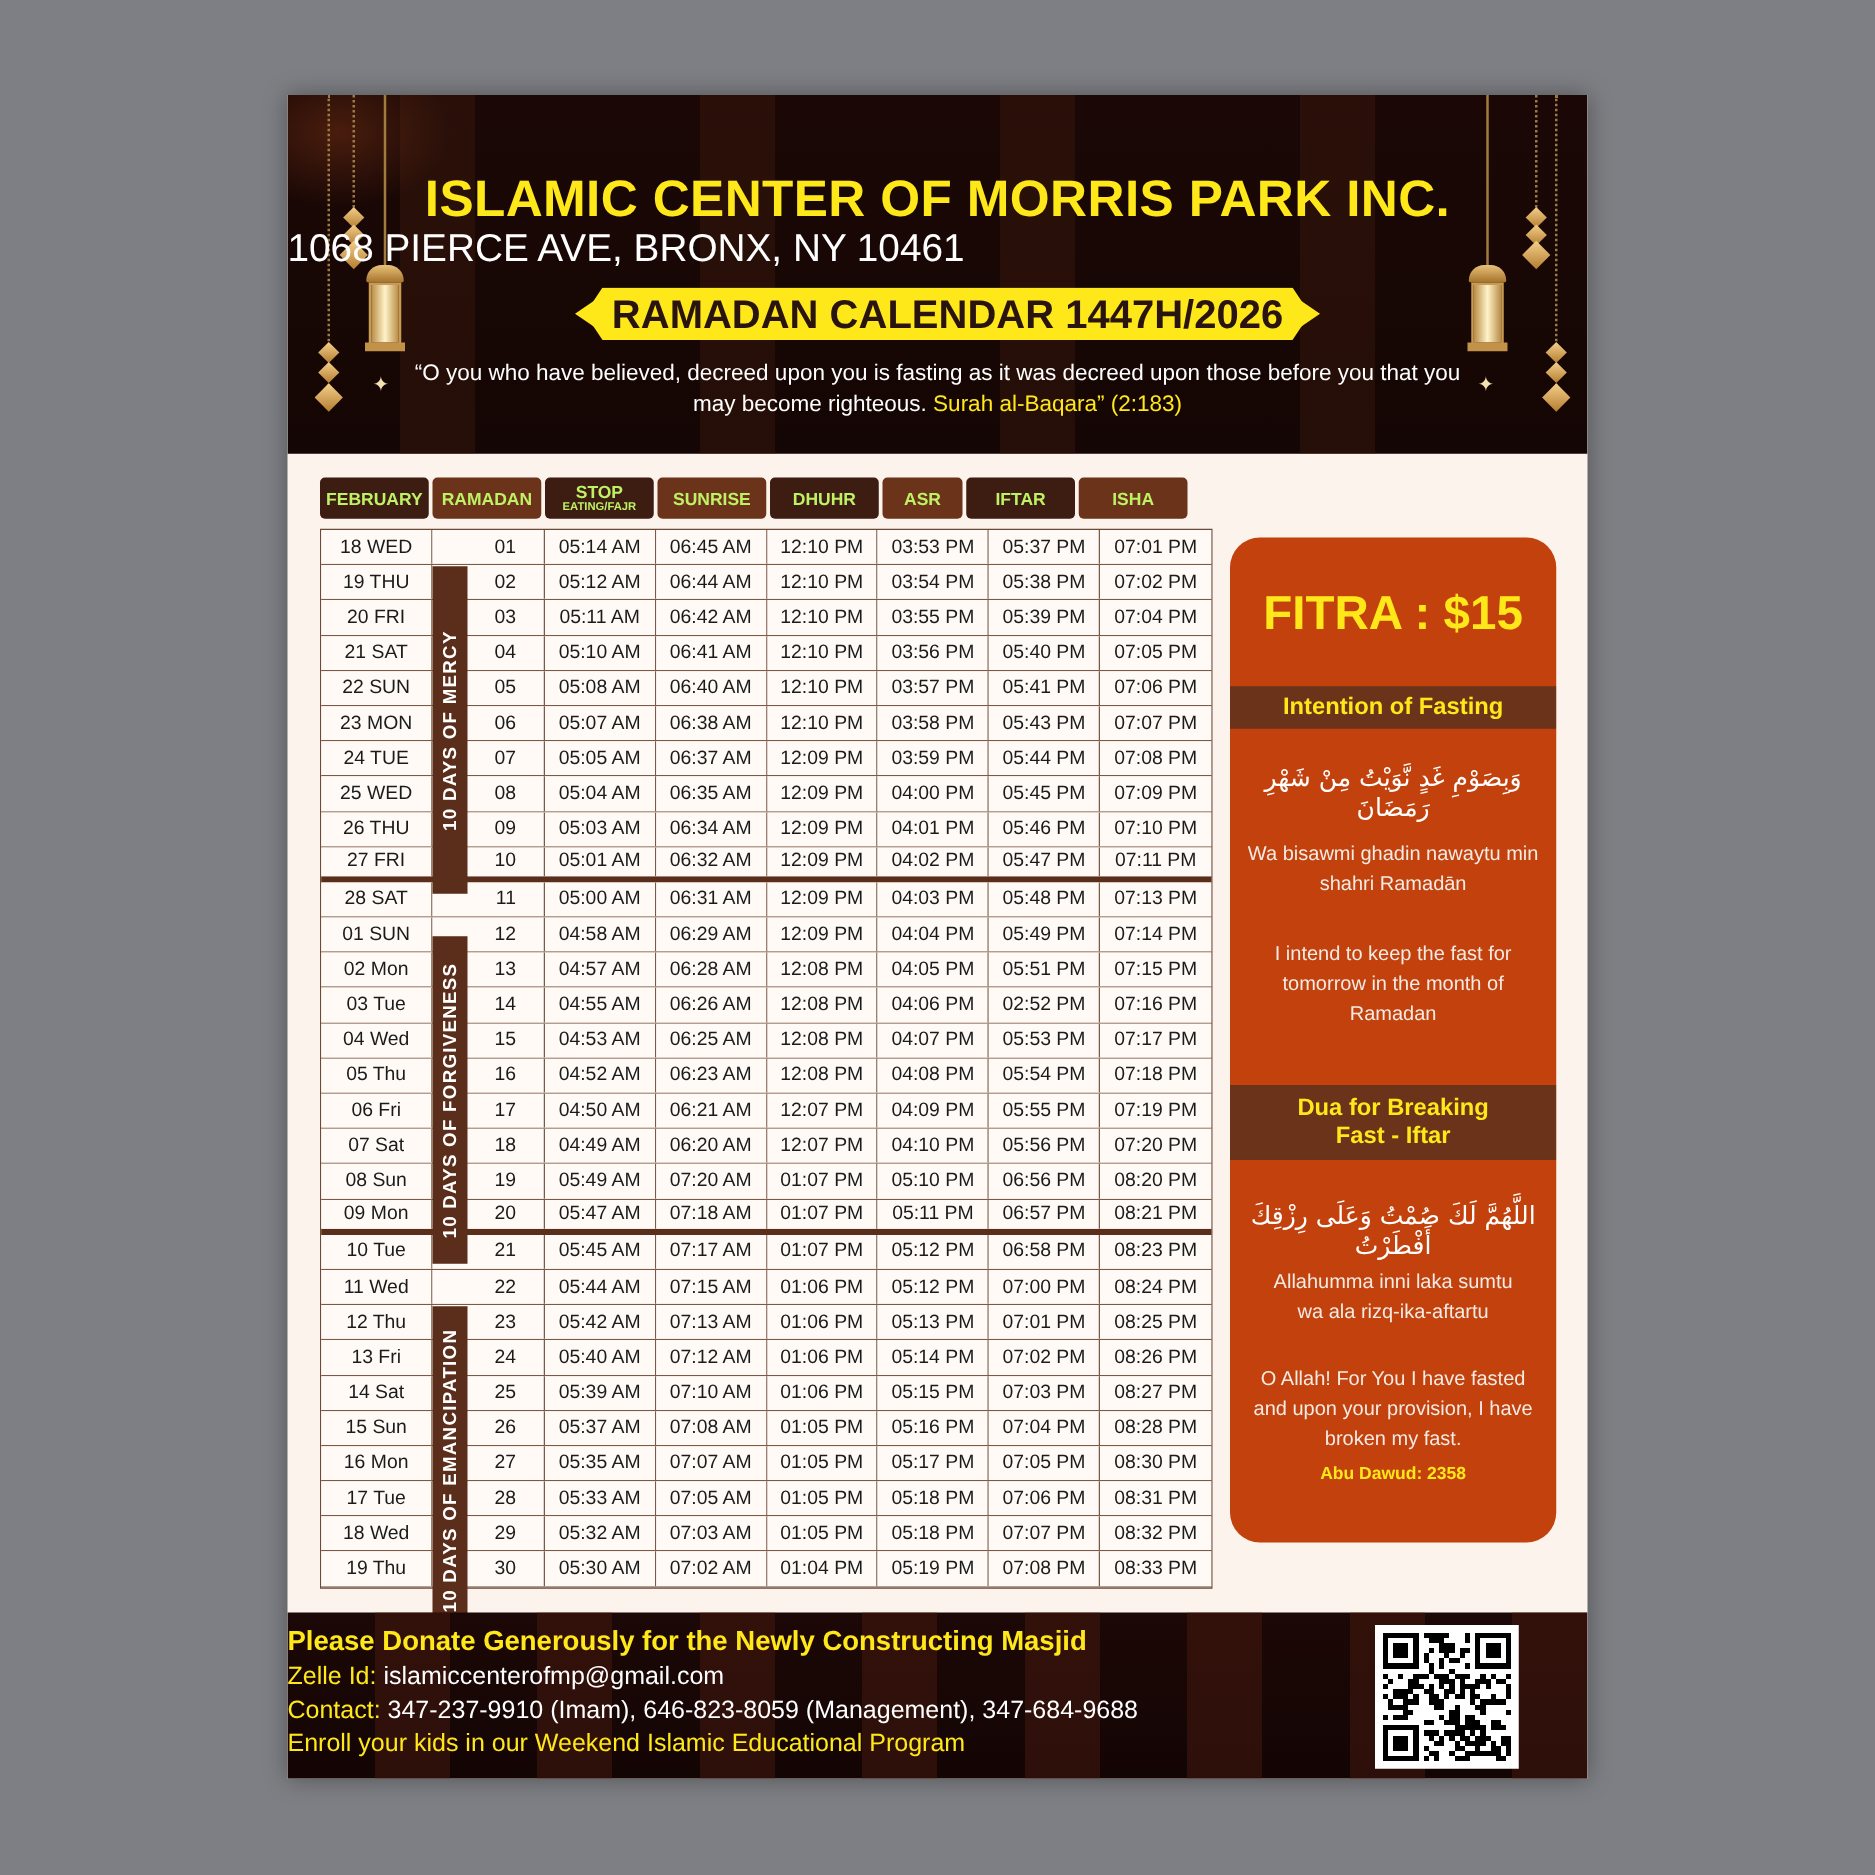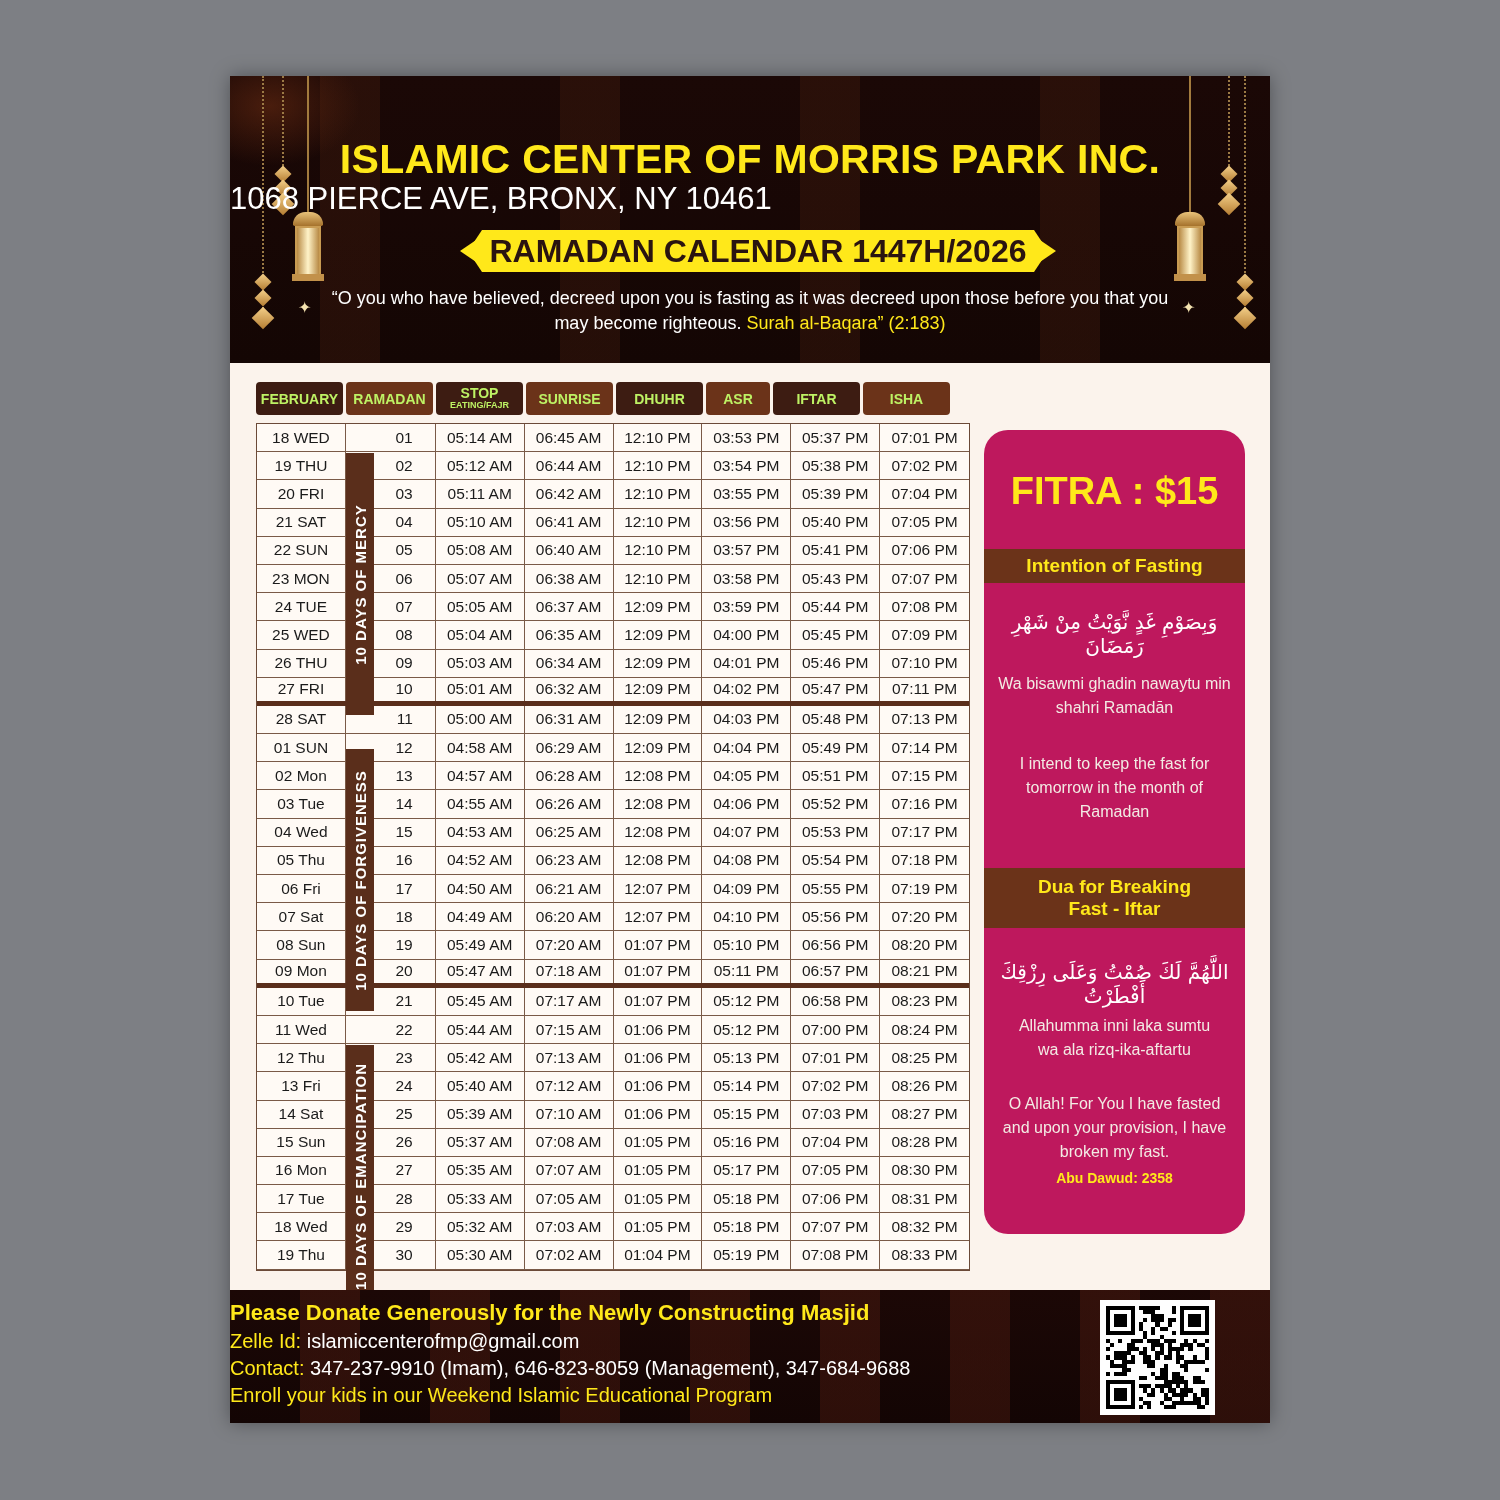--- a/index.html
+++ b/index.html
@@ -40,21 +40,21 @@
   .row{display:flex;height:28.2px;border-bottom:1px solid #7a5a47;}
   .row:last-child{border-bottom:none;}
   .row.sep{border-bottom:5px solid #5a2e1b;}
   .cell{display:flex;align-items:center;justify-content:center;font-size:15.5px;color:#1b1b1b;border-right:1px solid #7a5a47;background:#fffaf5;}
   .cell:last-child{border-right:none;}
   .c0{width:89px;}.c1{width:90px;position:relative;}.c2,.c3,.c4,.c5,.c6,.c7{width:89px;}
   .c1 .num{position:absolute;right:22px;}
   .band{position:absolute;width:28px;background:#5a2e1b;color:#fff;font-weight:bold;font-size:15px;letter-spacing:1px;display:flex;align-items:center;justify-content:center;}
   .band span{transform:rotate(-90deg);white-space:nowrap;}
   
-  .panel{position:absolute;left:754px;top:354px;width:261px;height:804px;background:#be185d;border-radius:24px;overflow:hidden;color:#fff;text-align:center;}
+  .panel{position:absolute;left:754px;top:354px;width:261px;height:804px;background:#c2410c;border-radius:24px;overflow:hidden;color:#fff;text-align:center;}
   .fitra{position:absolute;top:40px;width:100%;color:#ffe81a;font-weight:bold;font-size:38px;}
   .sec-head{position:absolute;width:100%;background:#6b3319;color:#ffe81a;font-weight:bold;font-size:19px;line-height:22px;display:flex;align-items:center;justify-content:center;}
   .arabic{position:absolute;width:100%;font-family:"DejaVu Sans",sans-serif;font-size:20px;color:#fff;direction:rtl;}
   .ptext{position:absolute;width:100%;font-size:16px;line-height:24px;color:#f3ebe4;padding:0 10px;}
   .ref{position:absolute;width:100%;color:#ffe81a;font-size:14px;font-weight:bold;}
   
   .footer{position:absolute;left:0;top:1214px;width:1040px;height:133px;
     background:repeating-linear-gradient(90deg, rgba(80,25,15,0) 0 70px, rgba(85,30,18,.4) 70px 130px),linear-gradient(#1c0806,#130504);}
   .f-line{position:absolute;left:0;width:880px;text-align:left;font-size:20px;color:#fff;}
   .f-line .y{color:#ffe81a;}
@@ -496,21 +496,21 @@
           <div class="cell c3">
             <span>06:26 AM</span>
           </div>
           <div class="cell c4">
             <span>12:08 PM</span>
           </div>
           <div class="cell c5">
             <span>04:06 PM</span>
           </div>
           <div class="cell c6">
-            <span>05:52 PM</span>
+            <span>02:52 PM</span>
           </div>
           <div class="cell c7">
             <span>07:16 PM</span>
           </div>
         </div>
         <div class="row">
           <div class="cell c0">
             <span>04 Wed</span>
           </div>
           <div class="cell c1">

